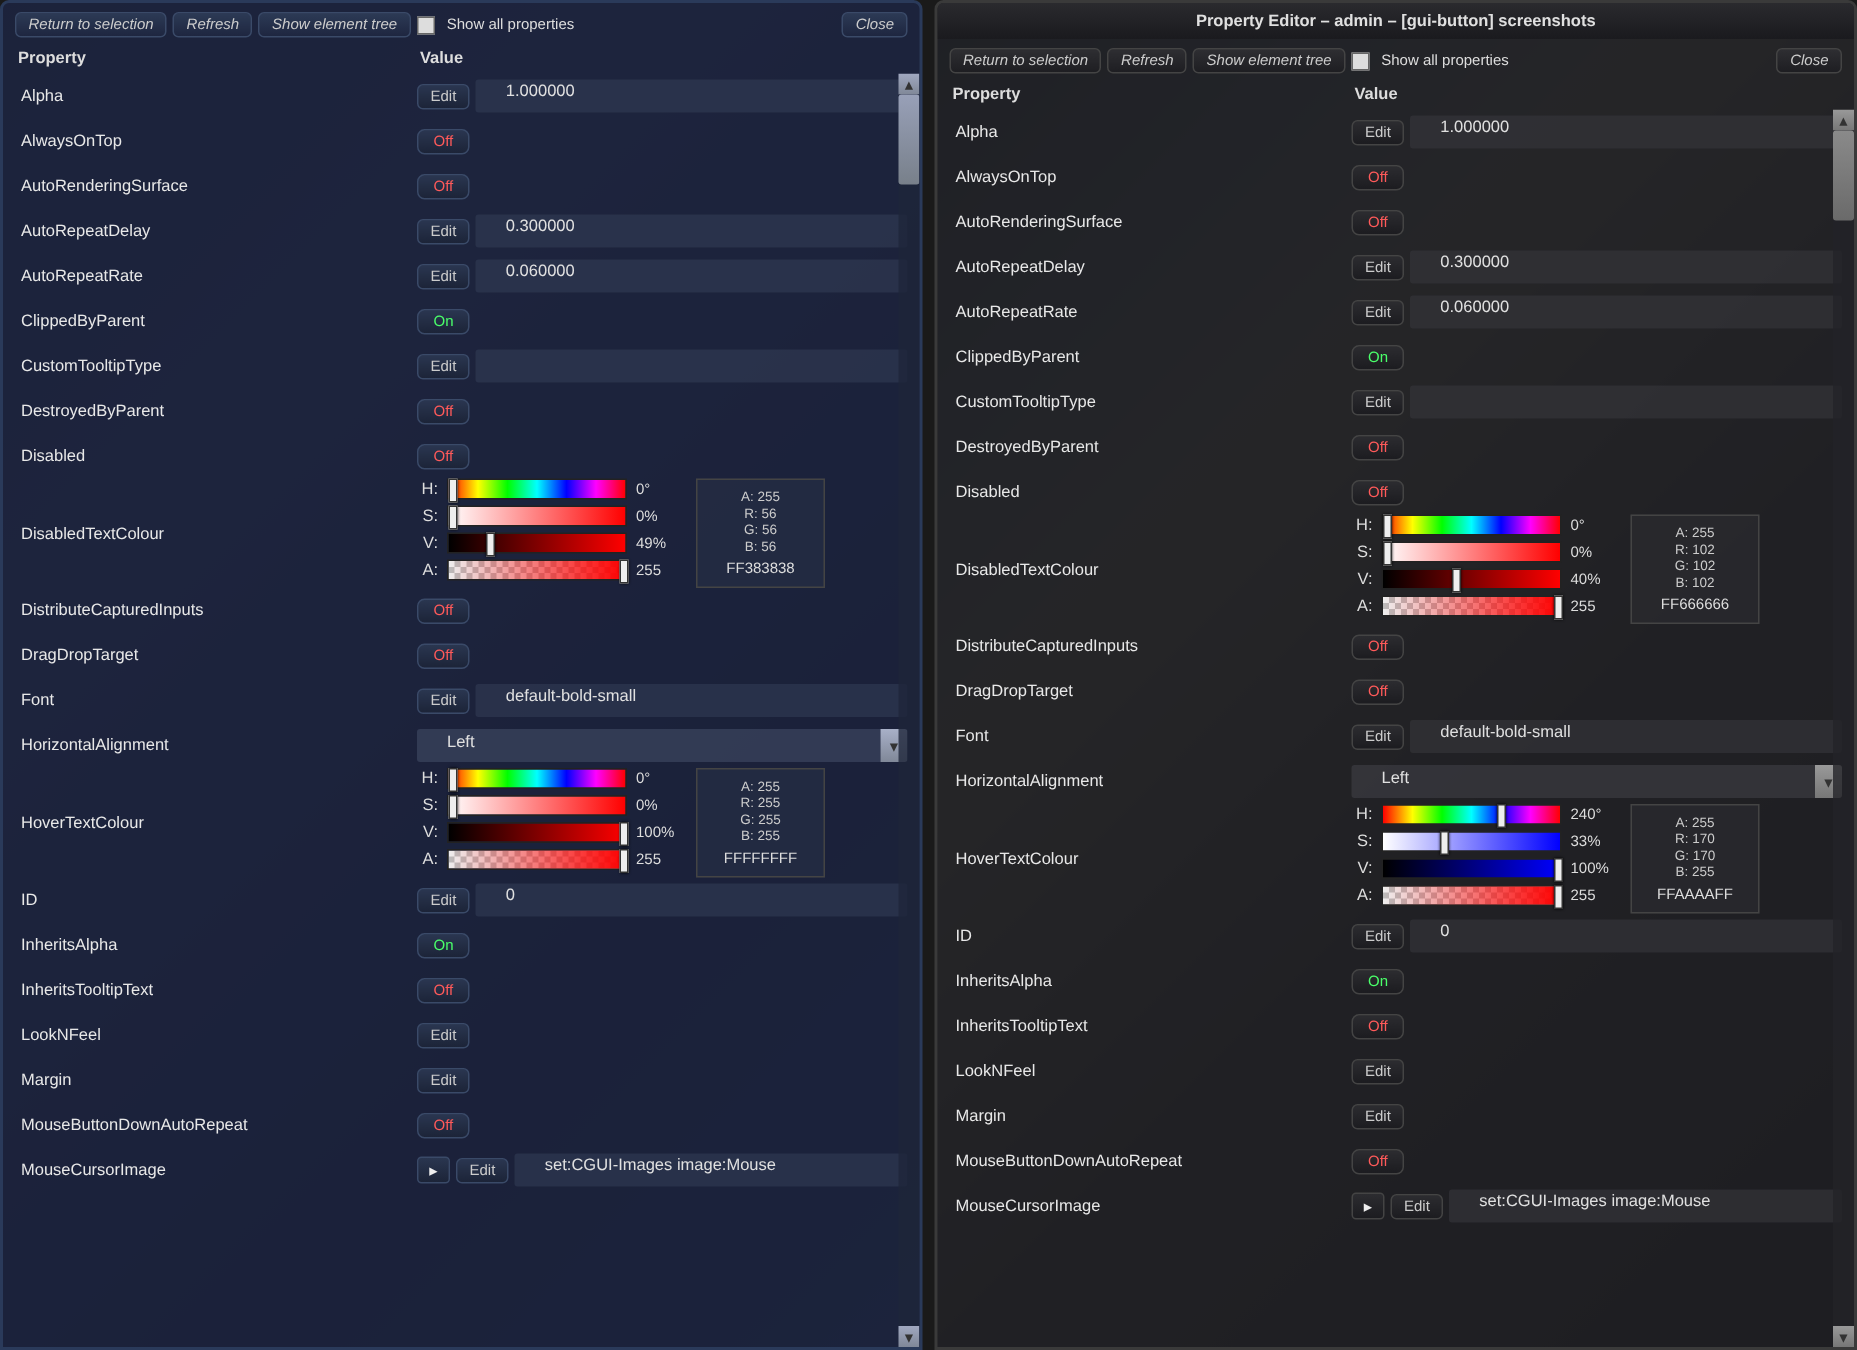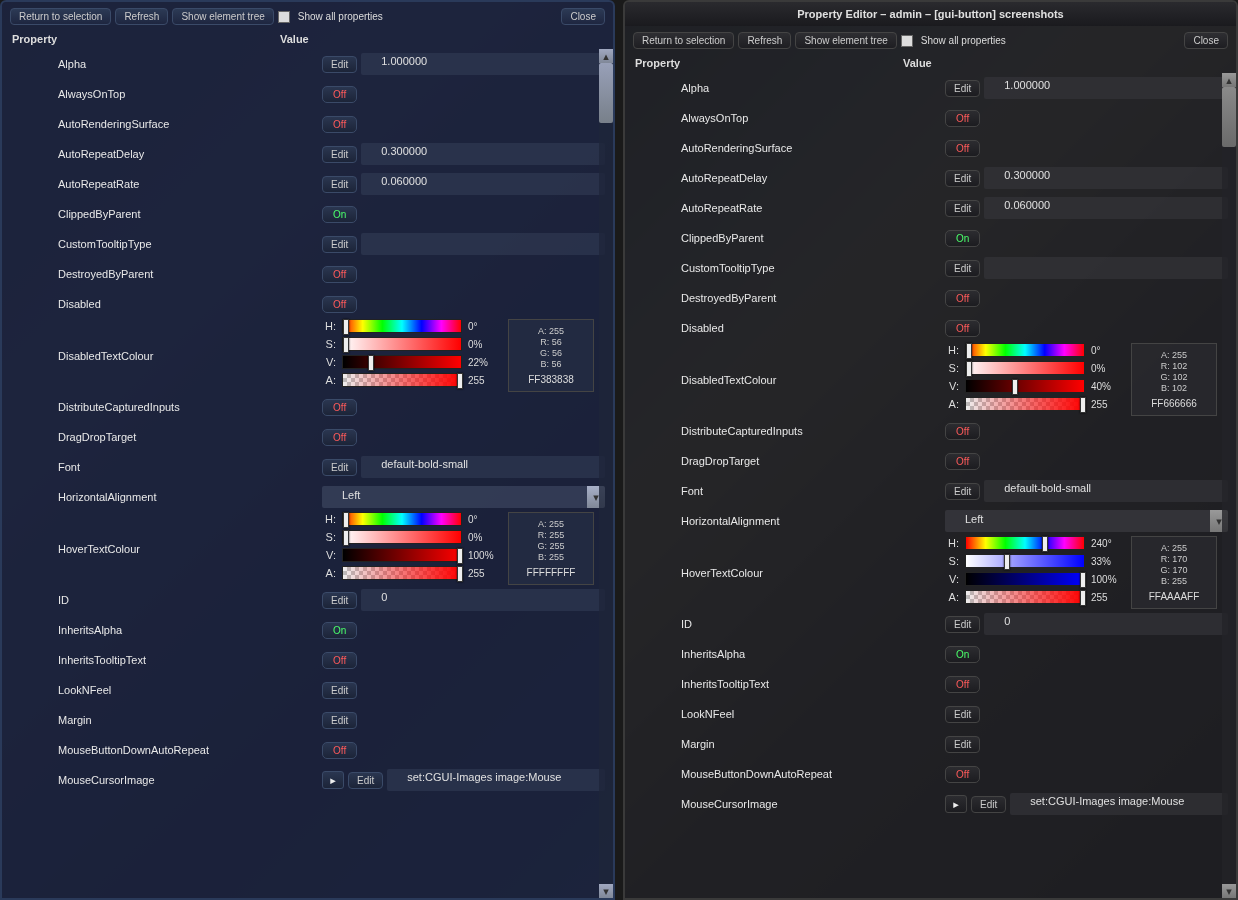--- a/index.html
+++ b/index.html
@@ -4,30 +4,30 @@
 <style>
 * { margin: 0; padding: 0; box-sizing: border-box; }
 body { background: #1a1a1a; font-family: Tahoma, Arial, sans-serif; font-size: 11px; display: flex; gap: 8px; padding: 0; width: 1238px; height: 900px; overflow: hidden; }
 .window { flex: 1; display: flex; flex-direction: column; border-radius: 6px 6px 0 0; overflow: hidden; position: relative; }
 .window-a { background: rgba(28,35,60,0.92); border: 2px solid #2a3a5a; }
 .window-b { background: rgba(30,30,35,0.92); border: 2px solid #3a3a3a; }
 .titlebar { height: 24px; display: flex; align-items: center; justify-content: center; font-weight: bold; font-size: 11px; color: #e0e0e0; }
 .window-a .titlebar { background: linear-gradient(#2a3a5e,#1e2a45); }
 .window-b .titlebar { background: linear-gradient(#2a2a2e,#1a1a1e); }
 .toolbar { display: flex; gap: 4px; padding: 6px 8px; align-items: center; }
-.tbtn { padding: 2px 8px; border-radius: 4px; font-size: 10px; cursor: pointer; color: #ccc; }
+.tbtn { padding: 2px 8px; border-radius: 4px; font-size: 10px; cursor: pointer; color: #ccc; font-style: italic; }
 .window-a .tbtn { background: linear-gradient(#2c3a55,#1e2640); border: 1px solid #3a4a68; }
 .window-b .tbtn { background: linear-gradient(#2e2e32,#1e1e22); border: 1px solid #444; }
 .tspacer { flex: 1; }
 .chk { width: 12px; height: 12px; border: 1px solid #666; background: #ddd; display: inline-block; }
 .chklabel { color: #ddd; font-size: 10px; margin-left: 4px; }
 .headers { display: flex; padding: 2px 10px 4px 10px; font-weight: bold; color: #ddd; font-size: 11px; }
 .headers .h1 { width: 268px; }
 .content { flex: 1; overflow: hidden; position: relative; padding: 0 8px; }
-.scrollwrap { height: 100%; overflow-y: auto; margin-left: 44px; }
+.scrollwrap { height: 100%; overflow-y: auto; }
 .row { display: flex; align-items: center; min-height: 30px; }
 .propname { width: 268px; color: #e8e8e8; font-size: 11px; padding-left: 4px; }
 .valcell { display: flex; align-items: center; gap: 4px; flex: 1; }
 .editbtn { padding: 2px 8px; border-radius: 4px; font-size: 10px; color: #ccc; cursor: pointer; }
 .window-a .editbtn { background: linear-gradient(#2a3650,#1c2438); border: 1px solid #3a4a68; }
 .window-b .editbtn { background: linear-gradient(#2c2c30,#1c1c20); border: 1px solid #444; }
 .onbtn,.offbtn { padding: 2px 10px; border-radius: 5px; font-size: 10px; cursor: pointer; min-width: 26px; text-align: center; }
 .onbtn { color: #4aff6a; }
 .offbtn { color: #ff5a5a; }
 .window-a .onbtn,.window-a .offbtn { background: linear-gradient(#2a3650,#1c2438); border: 1px solid #3a4a68; }
@@ -168,21 +168,21 @@
                   <div class="slider" style="background:linear-gradient(90deg,#fff,#ff0000)">
                     <div class="handle" style="left:0px"></div>
                   </div>
                   <div class="hval">0%</div>
                 </div>
                 <div class="hrow">
                   <div class="hlabel">V:</div>
                   <div class="slider" style="background:linear-gradient(90deg,#000,#ff0000)">
                     <div class="handle" style="left:25.08px"></div>
                   </div>
-                  <div class="hval">22%</div>
+                  <div class="hval">49%</div>
                 </div>
                 <div class="hrow">
                   <div class="hlabel">A:</div>
                   <div class="slider checker" style="position:relative">
                     <div class="alpha-overlay"></div>
                     <div class="handle" style="left:113.99999999999999px"></div>
                   </div>
                   <div class="hval">255</div>
                 </div>
               </div>

